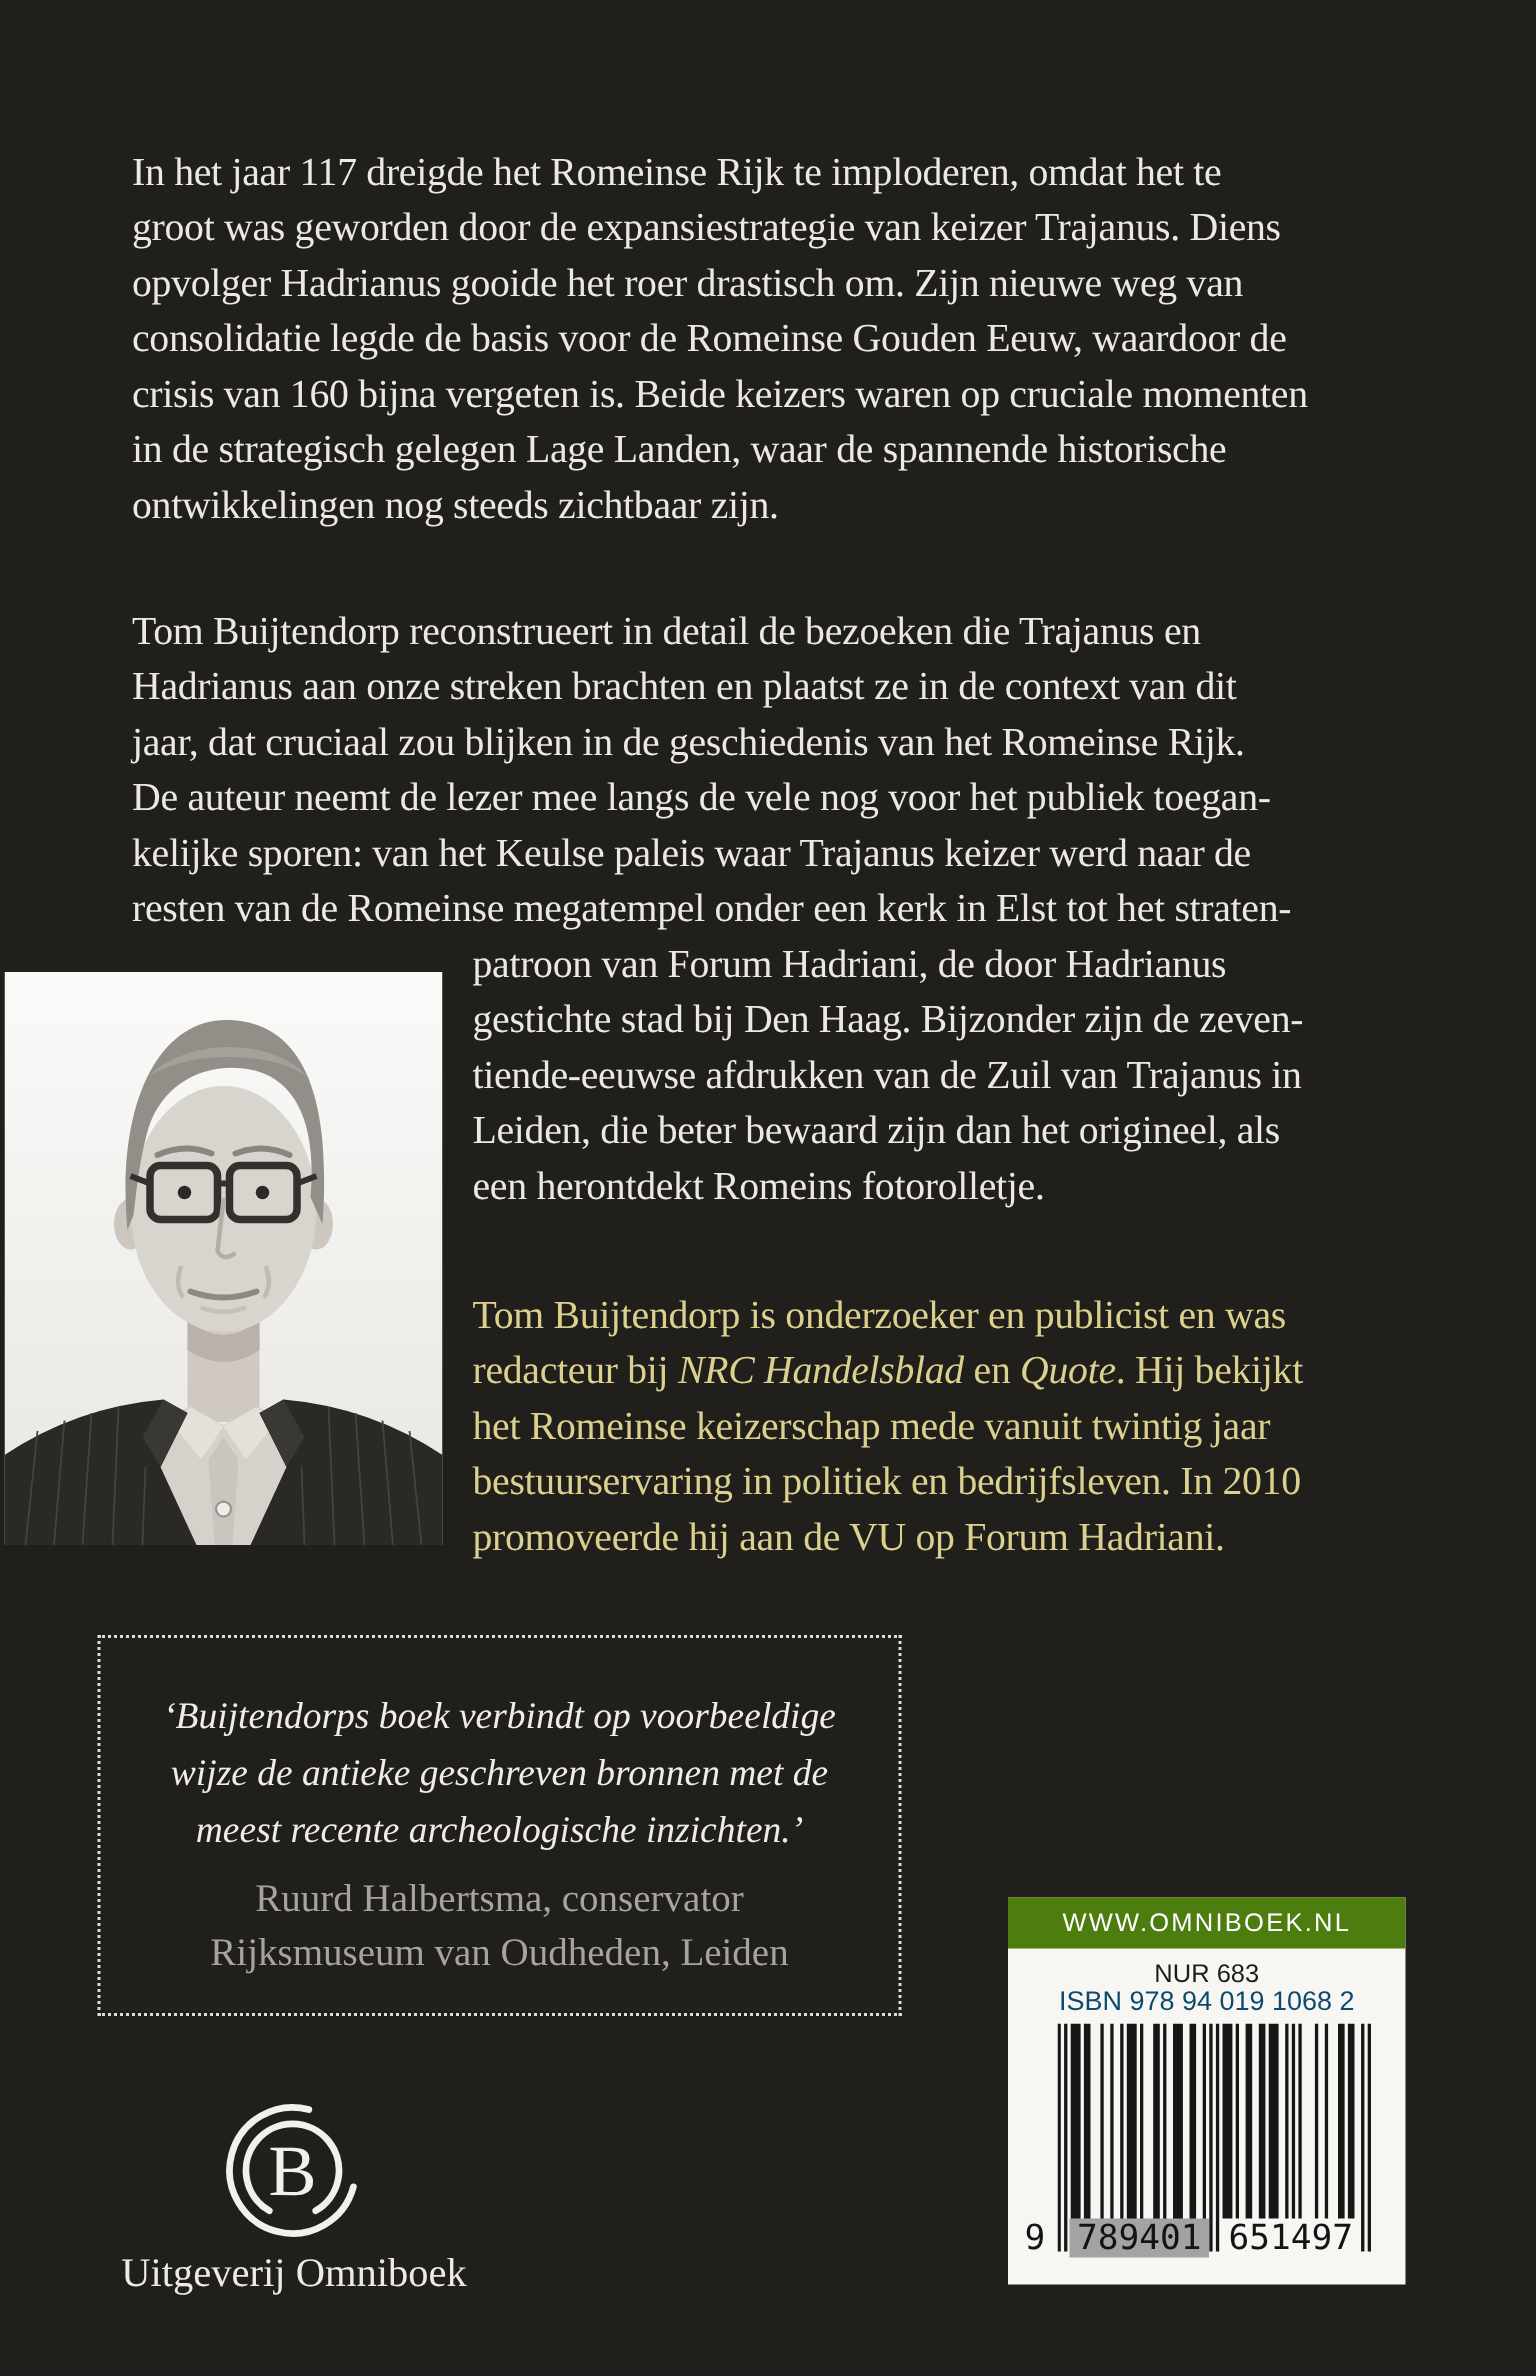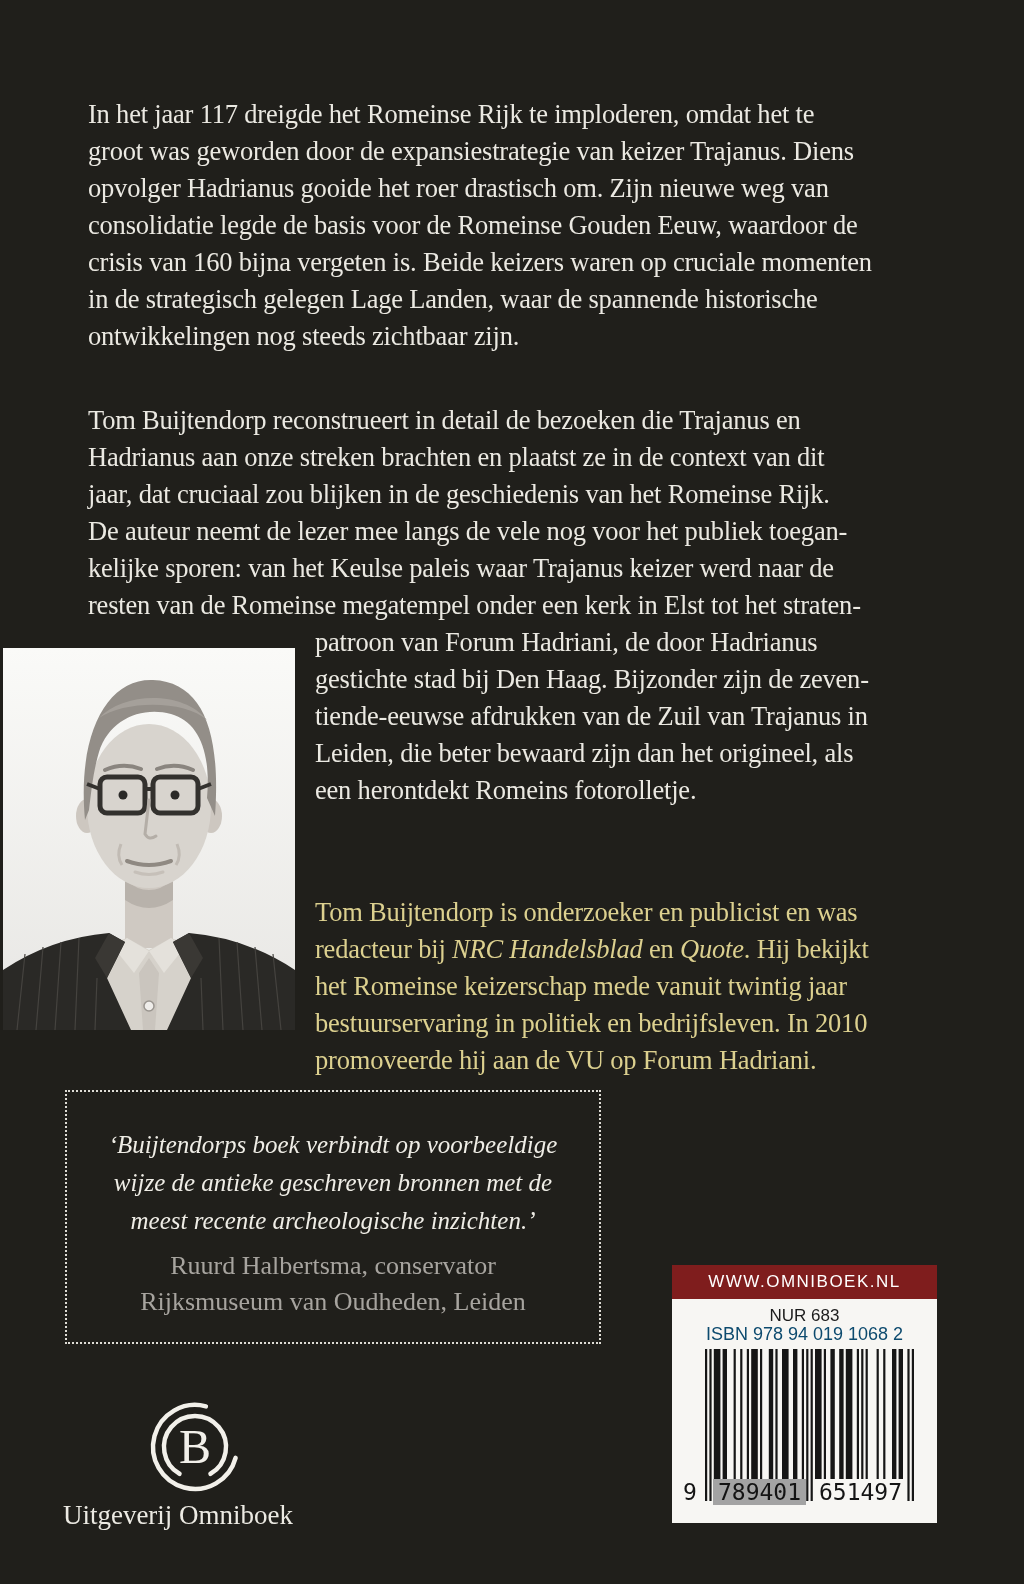--- a/index.html
+++ b/index.html
@@ -19,21 +19,21 @@
   .detail-full{
     position:absolute;left:88px;top:402px;width:870px;
     font-size:26.5px;line-height:37px;color:#ebe9e2;letter-spacing:-0.2px;
   }
   .detail-wrapped{
     position:absolute;left:315px;top:624px;width:640px;
     font-size:26.5px;line-height:37px;color:#ebe9e2;letter-spacing:-0.2px;
   }
   .bio{
     position:absolute;left:315px;top:858px;width:640px;
-    font-size:26.5px;line-height:37px;color:#dcd08f;letter-spacing:-0.2px;margin-top:36px;
+    font-size:26.5px;line-height:37px;color:#dcd08f;letter-spacing:-0.2px;
   }
   .bio .it{font-style:italic;}
   
   .photo{
     position:absolute;left:3px;top:648px;width:292px;height:382px;
   }
   .photo svg{display:block;}
   
   .quote-box{
     position:absolute;left:65px;top:1090px;width:536px;height:254px;
@@ -46,21 +46,21 @@
     font-style:italic;font-size:25px;line-height:38px;color:#efede6;
   }
   .attr-block{margin-top:8px;}
   .attr-line{font-size:26px;line-height:36px;color:#a7a49f;}
   
   .barcode-box{
     position:absolute;left:672px;top:1265px;width:265px;height:258px;
     background:#f7f6f3;
   }
   .bc-banner{
-    height:34px;line-height:34px;background:#7f1d1d;
+    height:34px;line-height:34px;background:#4d7c0f;
     color:#ffffff;text-align:center;
     font-family:"Liberation Sans", sans-serif;
     font-size:17px;letter-spacing:1.5px;
   }
   .bc-nur{
     margin-top:7px;text-align:center;color:#1c1c1c;
     font-family:"Liberation Sans", sans-serif;font-size:17px;line-height:19px;
   }
   .bc-isbn{
     text-align:center;color:#0c4a6e;
@@ -73,21 +73,21 @@
     font-family:"DejaVu Sans Mono", monospace;
     font-size:23px;line-height:26px;color:#141414;
   }
   .bc-num.nine{left:-22px;}
   .bc-num.g1{left:8px;width:93px;text-align:center;background:#a3a3a3;}
   .bc-num.g2{left:109px;width:93px;text-align:center;background:#f7f6f3;}
   
   .logo{position:absolute;left:145px;top:1397px;width:100px;height:100px;}
   .logo-b{font-family:"Liberation Serif", serif;font-size:48px;fill:#f2f0ea;}
   .publisher-name{
-    position:absolute;left:28px;top:1500px;width:300px;
+    position:absolute;left:46px;top:1500px;width:300px;
     text-align:center;font-size:27px;color:#eceae3;
   }
 </style>
 </head>
 <body>
 
 <div class="cover">
 
   <section class="synopsis">
     <div class="tline">In het jaar 117 dreigde het Romeinse Rijk te imploderen, omdat het te</div>

